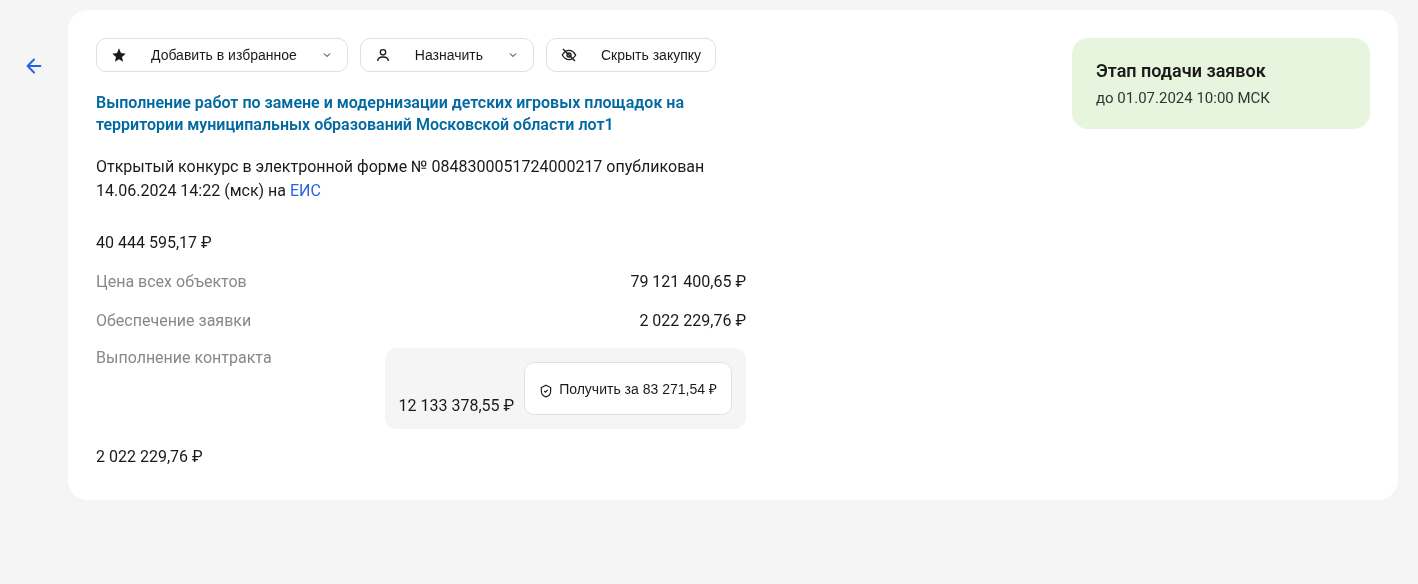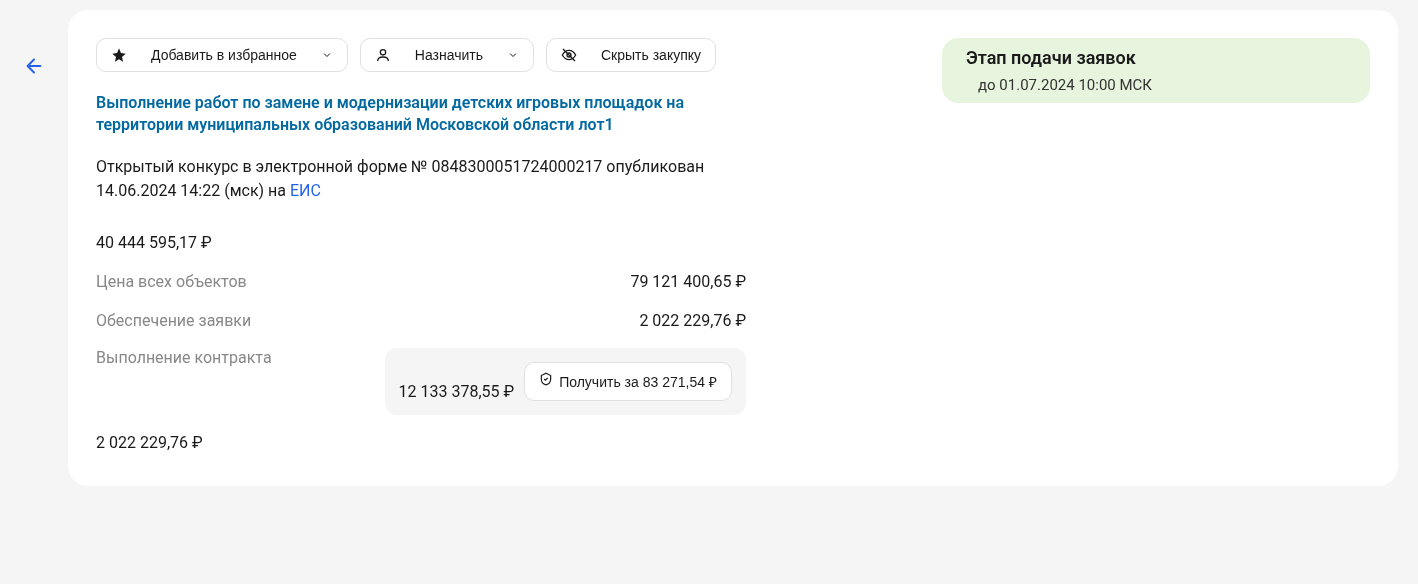--- a/index.html
+++ b/index.html
@@ -109,47 +109,46 @@
       gap: 10px;
     }
     .contract-row {
       display: flex;
       justify-content: space-between;
       align-items: flex-start;
       padding: 8px 0;
     }
     .get-btn {
       display: flex;
-      align-items: flex-start;
+      align-items: flex-end;
       gap: 6px;
-      padding: 9px 14px;
+      padding: 16px 14px;
       border: 1px solid #e0e0e0;
       border-radius: 10px;
       background: #fff;
       font-size: 14px;
       color: #1a1a1a;
       cursor: pointer;
     }
     .status-panel {
-      width: 428px;
+      width: 298px;
       background: #e8f5de;
       border-radius: 16px;
-      padding: 9px 24px;
+      padding: 22px 24px;
       height: fit-content;
     }
     .status-title {
       font-size: 18px;
       font-weight: 600;
       color: #1a1a1a;
       margin-bottom: 8px;
     }
     .status-deadline {
       font-size: 15px;
       color: #333;
-      margin-left: 12px;
     }
     .icon {
       display: inline-flex;
     }
   </style>
 </head>
 <body>
 
 <div class="container">
   <div class="back-arrow">

